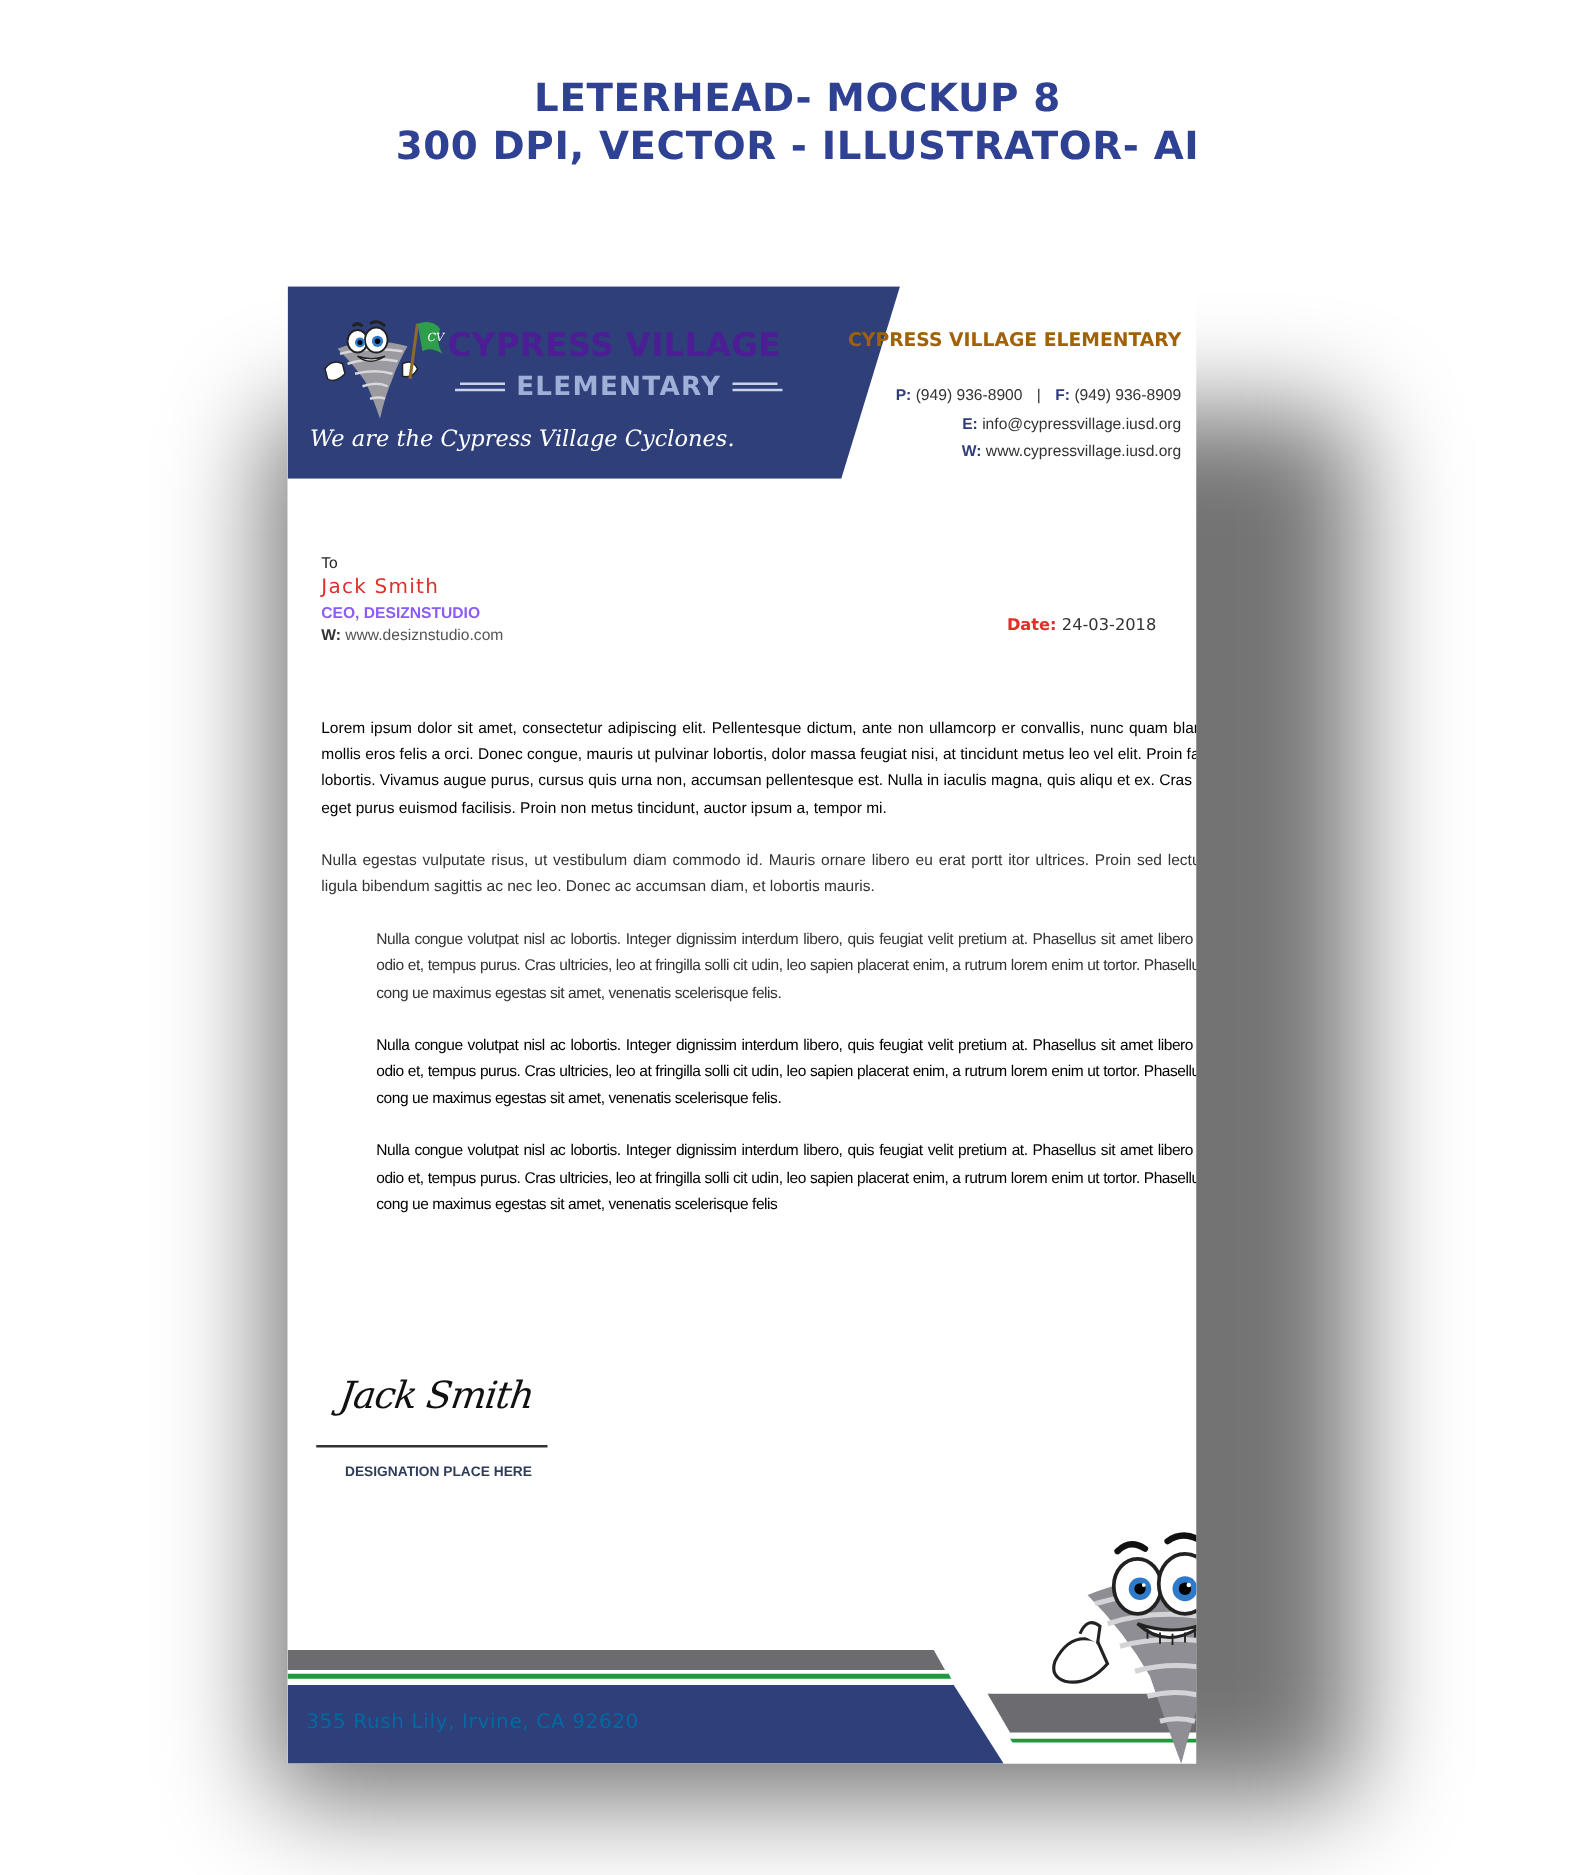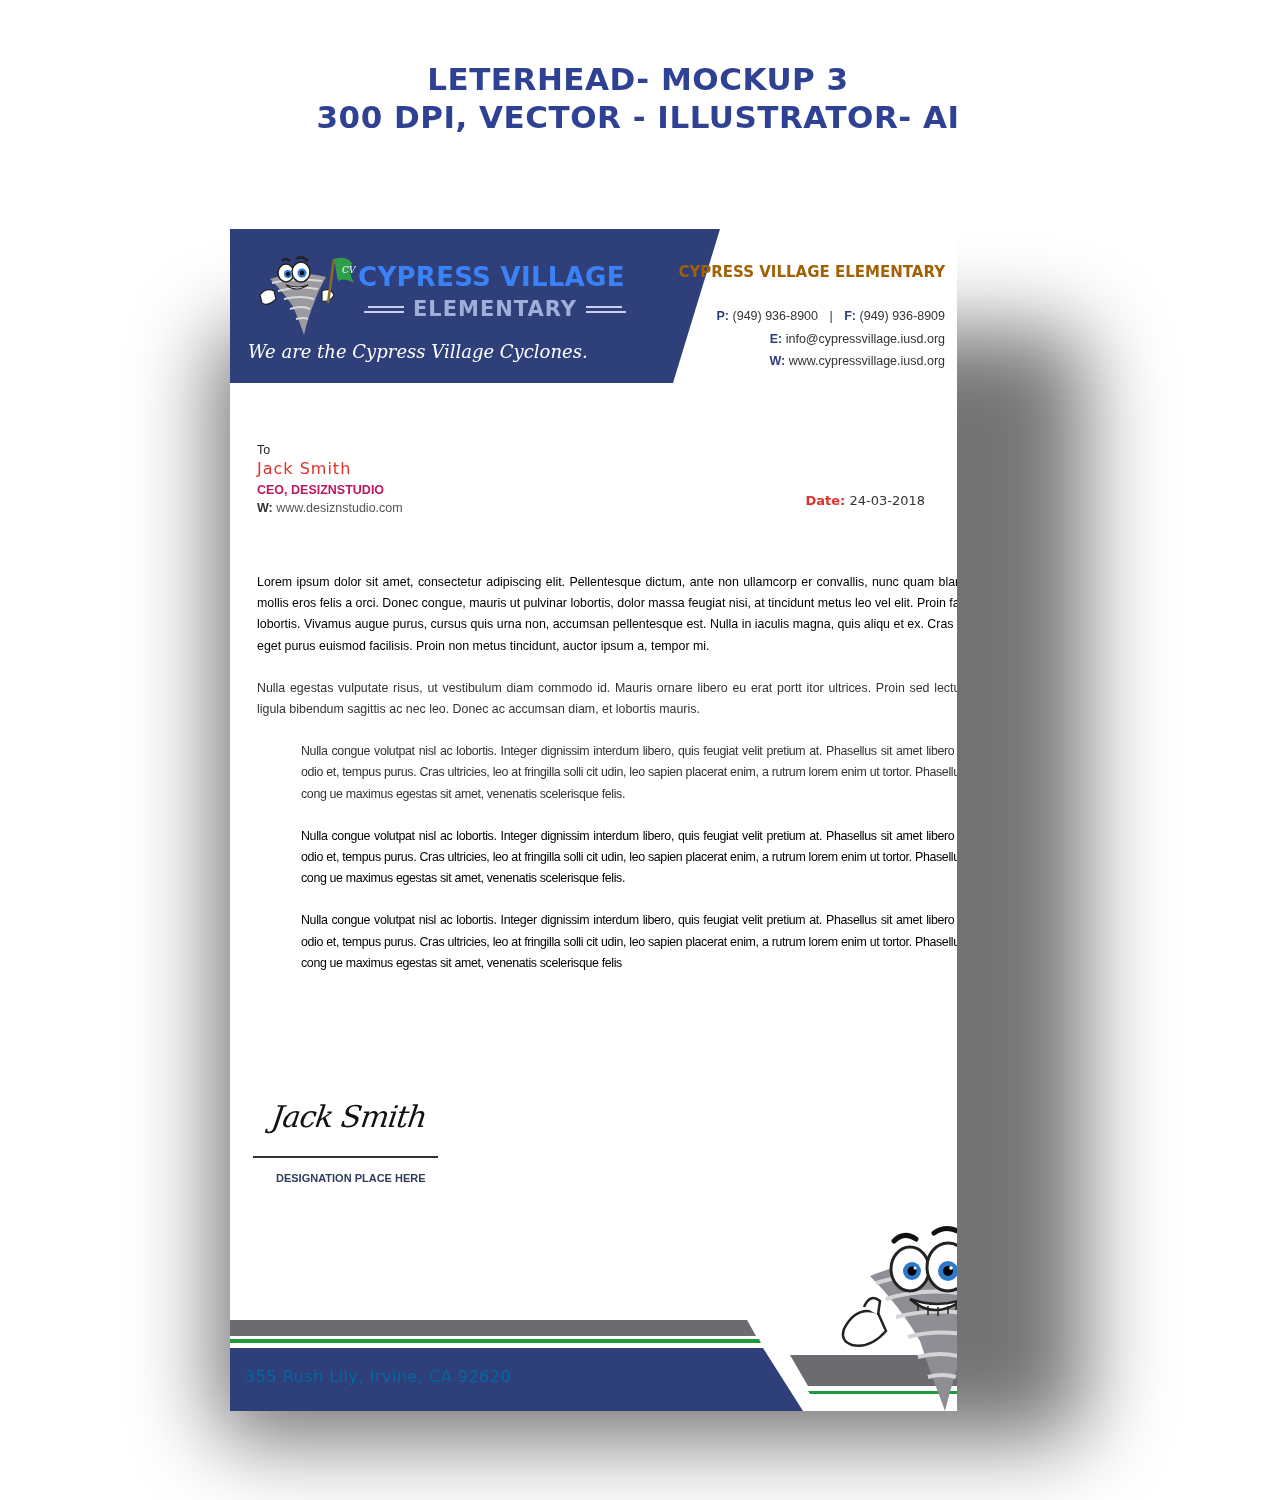--- a/index.html
+++ b/index.html
@@ -19,21 +19,21 @@
     position:absolute; left:215px; top:330px; width:870px; height:1110px;
     background:rgba(0,0,0,0.55); filter:blur(42px); border-radius:30px;
   }
   .paper {
     position:absolute; left:230px; top:229px; width:727px; height:1182px;
     background:#ffffff; overflow:hidden;
   }
   .head-band { position:absolute; left:0; top:0; width:490px; height:154px; }
   .logo-mascot { position:absolute; left:26px; top:22px; width:100px; height:86px; }
   .logo-name {
-    position:absolute; left:128px; top:33px; color:#3b82f6; font-family:"DejaVu Sans", sans-serif;
+    position:absolute; left:128px; top:33px; color:#4c1d95; font-family:"DejaVu Sans", sans-serif;
     font-weight:bold; font-size:26px; letter-spacing:0.3px; white-space:nowrap;
   }
   .logo-sub-wrap { position:absolute; left:134px; top:68px; width:262px; height:26px; }
   .logo-sub {
     position:absolute; left:42px; top:0; width:178px; text-align:center; color:#9fb0d8;
     font-family:"DejaVu Sans", sans-serif; font-weight:bold; font-size:21px; letter-spacing:1px;
   }
   .logo-dash { position:absolute; height:2px; background:#c9d2ea; }
   .tagline {
     position:absolute; left:18px; top:112px; color:#ffffff; font-family:"DejaVu Serif", serif;
@@ -44,21 +44,21 @@
     color:#a16207; font-family:"DejaVu Sans", sans-serif; font-weight:bold; font-size:15px;
     margin-bottom:24px; white-space:nowrap;
   }
   .contact-line { color:#333; font-size:12.5px; line-height:22.5px; white-space:nowrap; }
   .contact-line .lab { color:#2f3d7a; font-weight:bold; }
   .contact-line .sep { margin:0 8px; }
 
   .recipient { position:absolute; left:27px; top:198px; }
   .r-to { font-size:12.5px; color:#222;margin-top:16px; }
   .r-name { font-family:"DejaVu Sans", sans-serif; font-size:16px; color:#e0302a; letter-spacing:1px; margin-top:2px; }
-  .r-title { font-size:12.5px; font-weight:bold; color:#be185d; margin-top:5px; }
+  .r-title { font-size:12.5px; font-weight:bold; color:#8b5cf6; margin-top:5px; }
   .r-web { font-size:12.5px; color:#555; margin-top:4px; }
   .r-web .lab { font-weight:bold; color:#333; }
   .date { position:absolute; right:32px; top:264px; font-family:"DejaVu Sans", sans-serif; font-size:13px; color:#333; }
   .date .lab { color:#e0302a; font-weight:bold; }
 
   .body { position:absolute; left:27px; top:343px; width:777px; }
   .para {
     font-size:12.4px; line-height:21.2px; text-align:justify; margin:0 0 21px 0; color:#000000;
   }
   .para.dark { color:#333333; }
@@ -76,21 +76,21 @@
   .footer-svg { position:absolute; left:0; top:1080px; width:836px; height:102px; }
   .address {
     position:absolute; left:15px; top:1138px; color:#0369a1; font-family:"DejaVu Sans", sans-serif;
     font-size:16px; letter-spacing:0.5px; white-space:nowrap;
   }
   .mascot-big { position:absolute; left:600px; top:992px; width:220px; height:190px; }
 </style>
 </head>
 <body>
 
-<div class="banner-title l1">LETERHEAD- MOCKUP 3</div>
+<div class="banner-title l1">LETERHEAD- MOCKUP 8</div>
 <div class="banner-title l2">300 DPI, VECTOR - ILLUSTRATOR- AI</div>
 
 <div class="shadow"></div>
 
 <div class="paper">
 
   <svg class="head-band" viewBox="0 0 490 154" preserveAspectRatio="none">
     <polygon points="0,0 490,0 443,154 0,154" fill="#2e3f7a"></polygon>
   </svg>
 

